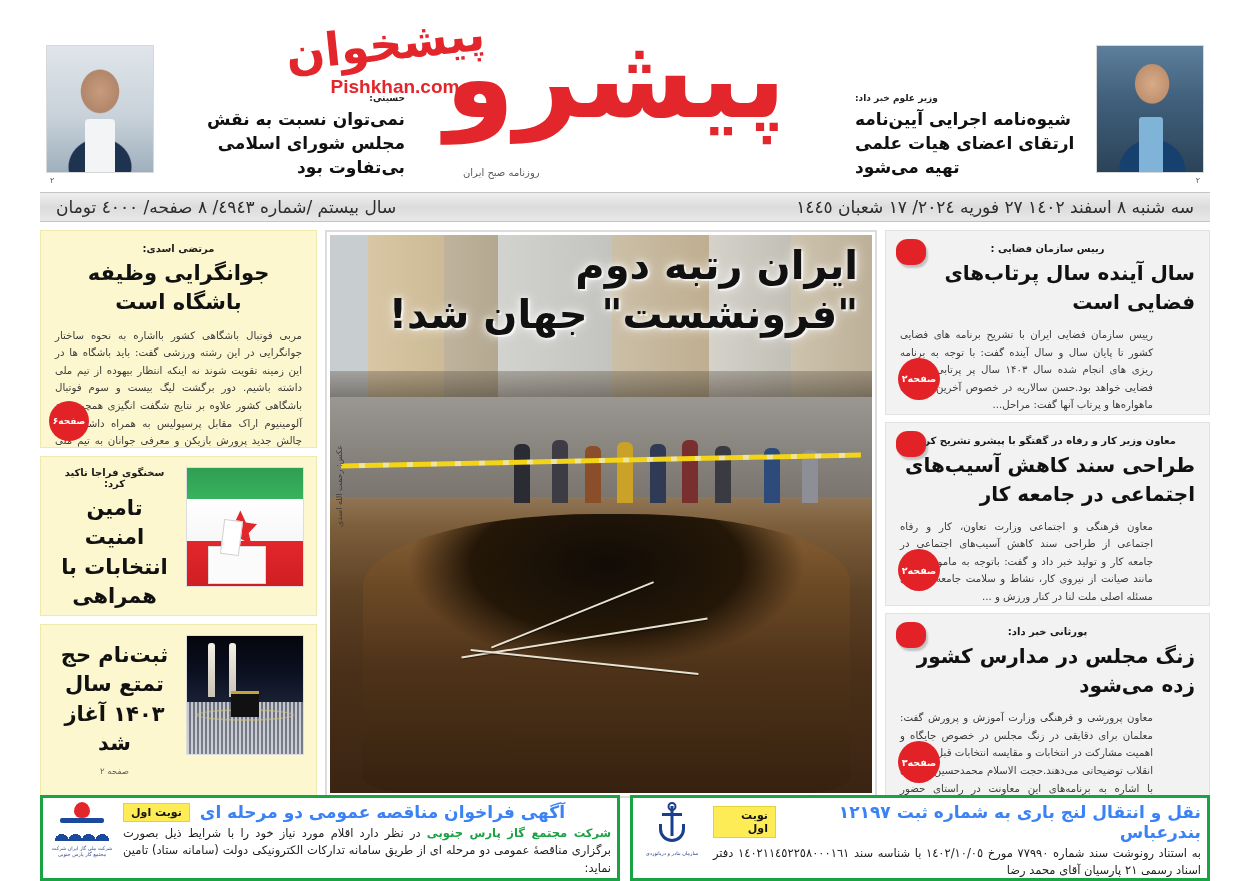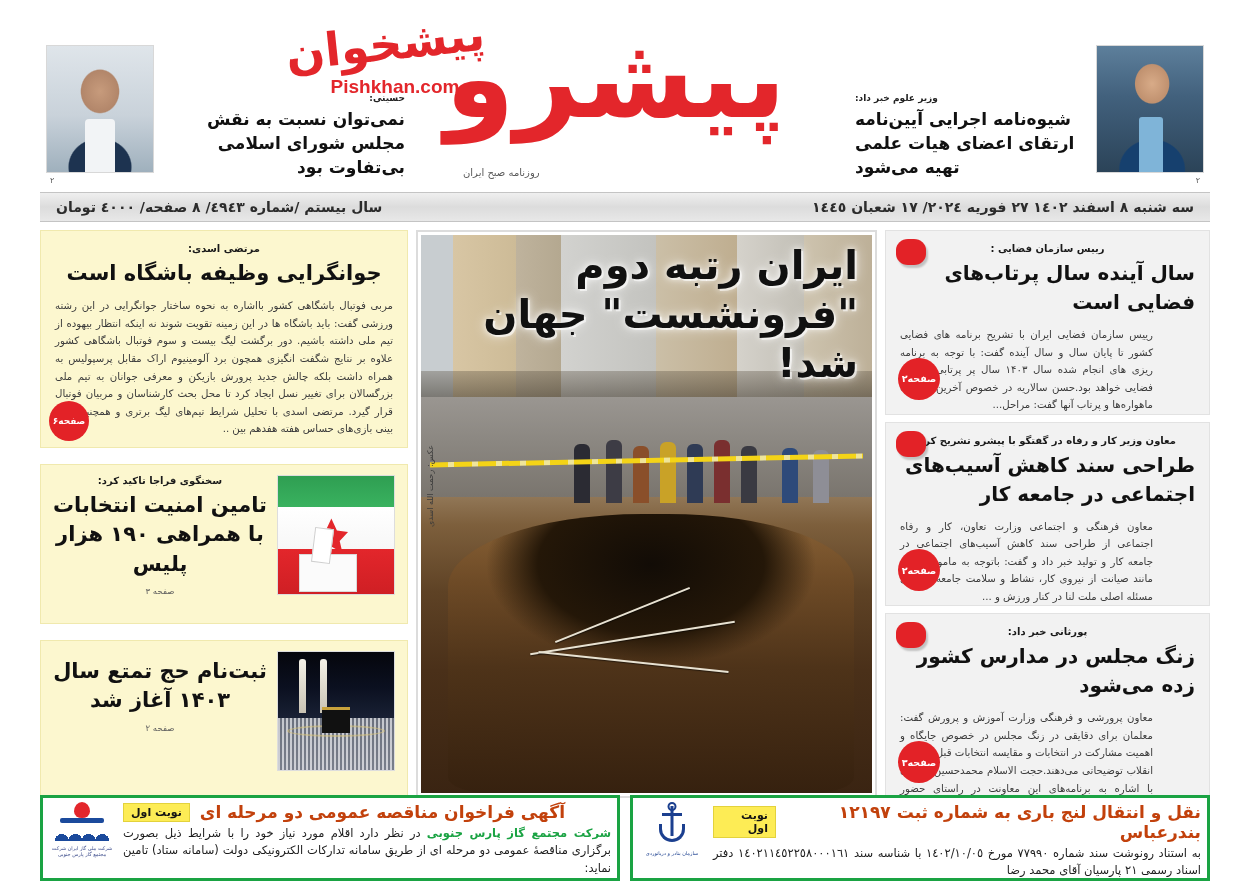--- a/index.html
+++ b/index.html
@@ -88,31 +88,31 @@
   }
 
   
   .infobar{
     position:relative; height:30px; margin:0 40px;
     background:linear-gradient(180deg,#efefef 0%,#dcdcdc 50%,#e8e8e8 100%);
     border-top:1px solid #c4c4c4; border-bottom:1px solid #c4c4c4;
     display:flex; align-items:center; justify-content:space-between;
     padding:0 16px;
   }
-  .infobar span{ font-size:14px; font-weight:bold; color:#2c2c2c; }
+  .infobar span{ font-size:17px; font-weight:normal; color:#2c2c2c; }
 
   
   .body-grid{
     position:relative; margin:8px 40px 0 40px;
     display:flex; gap:8px; height:568px;
   }
   
   .col-right{ width:325px; display:flex; flex-direction:column; gap:7px; }
   .col-center{ flex:1; }
-  .col-left{ width:368px; display:flex; flex-direction:column; gap:16px; }
+  .col-left{ width:277px; display:flex; flex-direction:column; gap:8px; }
 
   
   .card-r{
     position:relative; background:#f2f2f2; border:1px solid #e2e2e2;
     padding:12px 14px 12px 14px; flex:1; overflow:hidden;
   }
   .dot-badge{
     position:absolute; left:10px; top:8px; width:30px; height:26px;
     background:#e32227; border-radius:12px/11px;
     box-shadow:2px 3px 2px rgba(0,0,0,.20);
@@ -279,21 +279,21 @@
   .ad-inner{ position:relative; height:100%; padding:4px 6px; }
   .ad-row{ display:flex; align-items:flex-start; gap:8px; }
   .ad-logo{ width:66px; flex:0 0 66px; text-align:center; }
   .ad-logo-cap{ font-size:5px; color:#3a4a8a; line-height:1.25; margin-top:1px; }
   .ad-main{ flex:1; }
   .ad-titleline{ display:flex; align-items:center; justify-content:flex-end; gap:10px; }
   .ad-badge{
     background:#fdec55; color:#141414; font-size:11px; font-weight:bold;
     padding:2px 7px; border:1px solid #e3d23c;
   }
-  .ad-title{ font-size:17px; font-weight:bold; color:#c2410c; }
+  .ad-title{ font-size:17px; font-weight:bold; color:#3b82f6; }
   .ad-text{ font-size:11.5px; color:#1c1c1c; line-height:1.5; text-align:justify; margin-top:3px; }
   .ad-text .hl{ color:#1aa343; font-weight:bold; }
   .ad-table{
     margin-top:3px; border-top:2px solid #111; display:flex; height:16px;
   }
 
   
   .gas-logo{ position:relative; width:56px; height:42px; margin:0 auto; }
   .gas-logo .flame{
     position:absolute; left:50%; top:0; transform:translateX(-50%);

